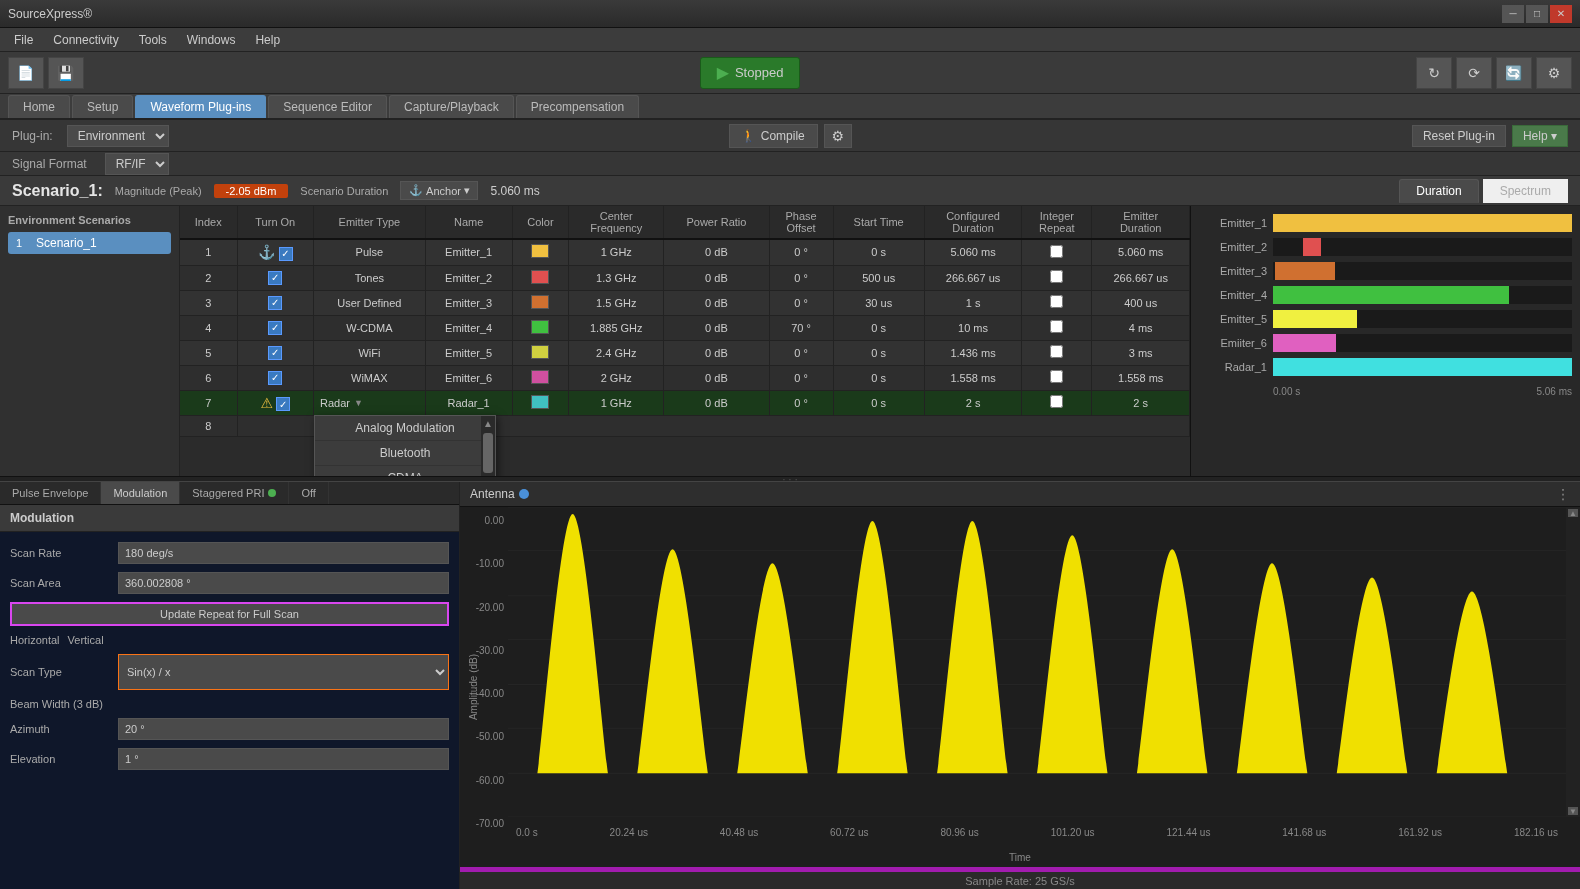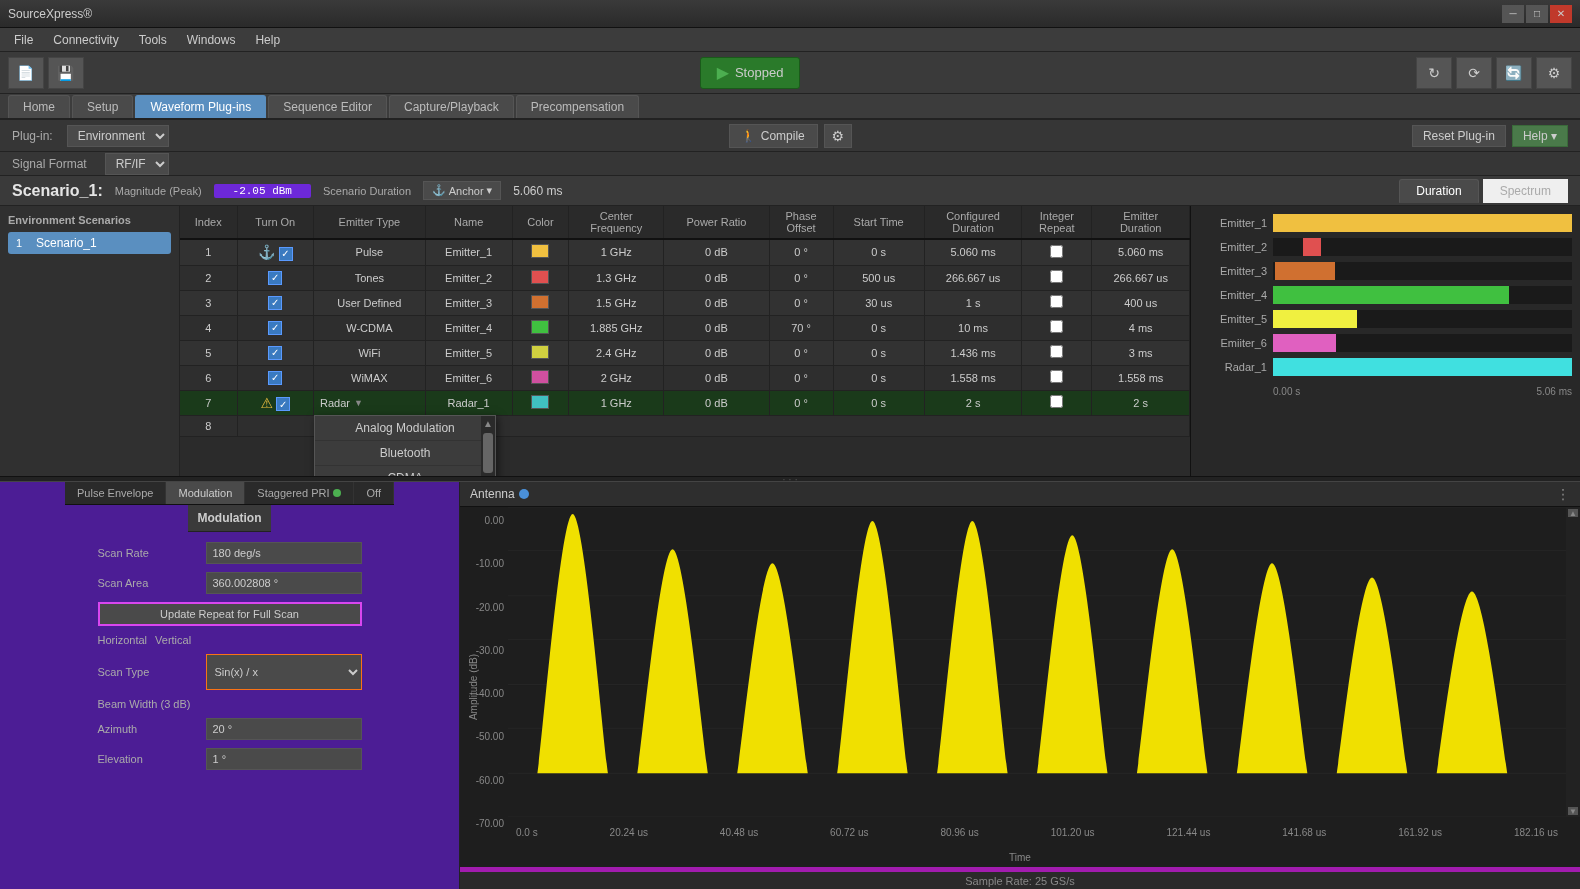--- a/index.html
+++ b/index.html
@@ -204,23 +204,23 @@
       background: #3a3a3a;
       height: 30px;
       display: flex;
       align-items: center;
       padding: 0 12px;
       border-bottom: 1px solid #222;
       gap: 12px;
     }
     .scenario-label { color: #e5e5e5; font-size: 16px; font-weight: bold; }
     .mag-badge {
-      background: #6d28d9;
+      background: #c2410c;
       color: #fff; font-size: 11px;
-      padding: 1px 19px; border-radius: 2px; font-family: Liberation Mono, monospace;
+      padding: 1px 12px; border-radius: 2px;
     }
     .anchor-btn {
       background: #4a4a4a;
       border: 1px solid #555;
       color: #ccc;
       padding: 2px 8px; font-size: 11px;
       cursor: pointer; display: flex; align-items: center; gap: 3px;
     }
     .duration-val { color: #ccc; font-size: 12px; }
 
@@ -283,26 +283,25 @@
     
     #bottom-panels {
       display: flex;
       flex: 1;
       overflow: hidden;
     }
 
     
     #params-panel {
       width: 460px;
-      background: #4c1d95;
+      background: #0f172a;
       border-right: 1px solid #222;
       flex-shrink: 0;
       display: flex;
       flex-direction: column;
-      align-items: center;
     }
     #params-tabs {
       display: flex;
       background: #2a2a2a;
       border-bottom: 1px solid #111;
     }
     .params-tab {
       padding: 5px 12px;
       font-size: 11px;
       color: #aaa;

